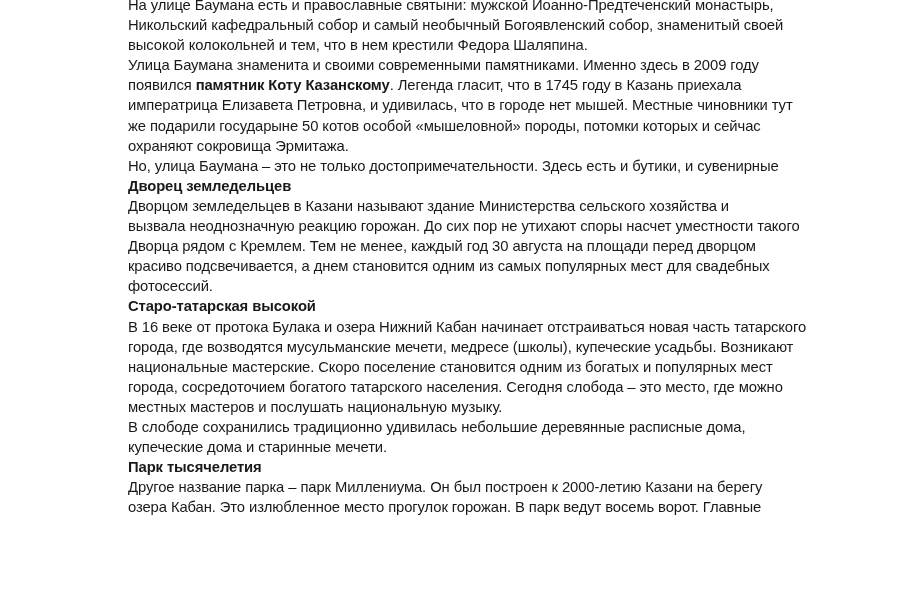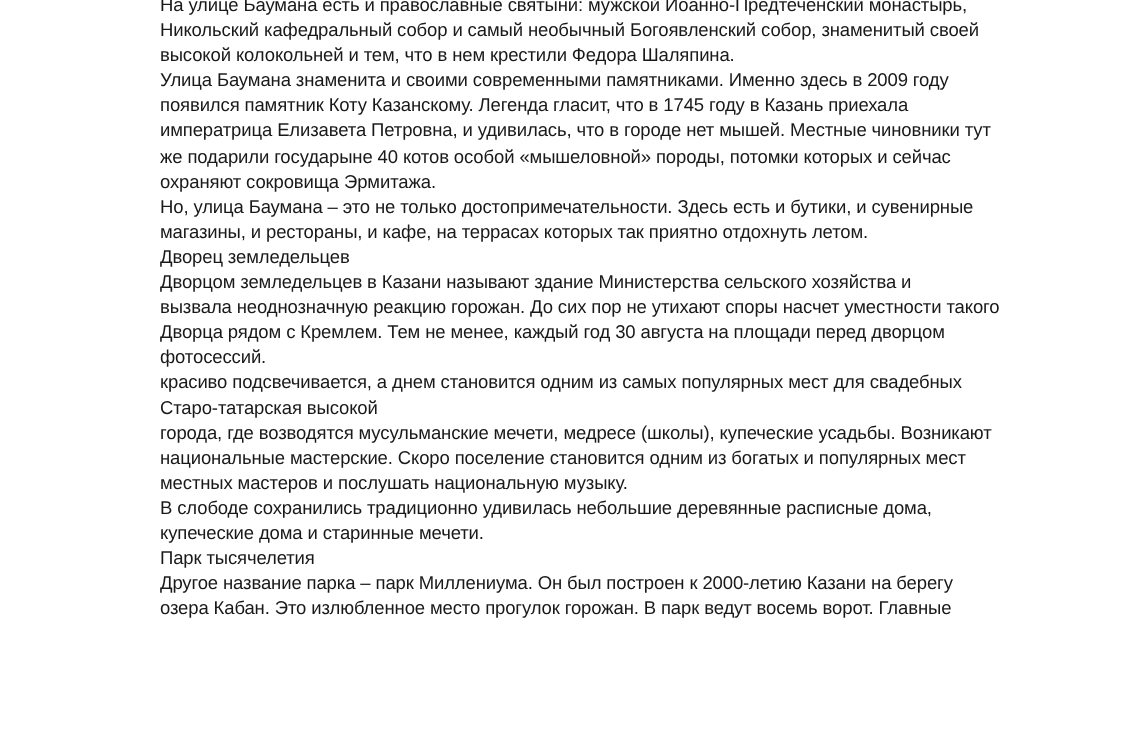--- a/index.html
+++ b/index.html
@@ -19,45 +19,46 @@
     font-size: 14.8px;
     line-height: 20.1px;
     letter-spacing: -0.1px;
     color: #191919;
   }
   .line {
     height: 20.1px;
     white-space: nowrap;
   }
   .heading, .b {
-    font-weight: normal;
+    font-weight: bold;
   }
 </style>
 </head>
 <body>
 
 <div class="doc" style="background: rgb(255, 255, 255); color: rgb(25, 25, 25);">
     <div class="line"><span>На улице Баумана есть и православные святыни: мужской Иоанно-Предтеченский монастырь,</span></div>
     <div class="line"><span>Никольский кафедральный собор и самый необычный Богоявленский собор, знаменитый своей</span></div>
     <div class="line"><span>высокой колокольней и тем, что в нем крестили Федора Шаляпина.</span></div>
     <div class="line"><span>Улица Баумана знаменита и своими современными памятниками. Именно здесь в 2009 году</span></div>
     <div class="line"><span>появился </span><span class="b">памятник Коту Казанскому</span><span>. Легенда гласит, что в 1745 году в Казань приехала</span></div>
     <div class="line"><span>императрица Елизавета Петровна, и удивилась, что в городе нет мышей. Местные чиновники тут</span></div>
-    <div class="line"><span>же подарили государыне 40 котов особой «мышеловной» породы, потомки которых и сейчас</span></div>
+    <div class="line"><span>же подарили государыне 50 котов особой «мышеловной» породы, потомки которых и сейчас</span></div>
     <div class="line"><span>охраняют сокровища Эрмитажа.</span></div>
     <div class="line"><span>Но, улица Баумана – это не только достопримечательности. Здесь есть и бутики, и сувенирные</span></div>
-    <div class="line"><span>магазины, и рестораны, и кафе, на террасах которых так приятно отдохнуть летом.</span></div>
     <div class="line heading"><span class="b">Дворец земледельцев</span></div>
     <div class="line"><span>Дворцом земледельцев в Казани называют здание Министерства сельского хозяйства и</span></div>
     <div class="line"><span>вызвала неоднозначную реакцию горожан. До сих пор не утихают споры насчет уместности такого</span></div>
     <div class="line"><span>Дворца рядом с Кремлем. Тем не менее, каждый год 30 августа на площади перед дворцом</span></div>
+    <div class="line"><span>красиво подсвечивается, а днем становится одним из самых популярных мест для свадебных</span></div>
     <div class="line"><span>фотосессий.</span></div>
-    <div class="line"><span>красиво подсвечивается, а днем становится одним из самых популярных мест для свадебных</span></div>
     <div class="line heading"><span class="b">Старо-татарская высокой</span></div>
+    <div class="line"><span>В 16 веке от протока Булака и озера Нижний Кабан начинает отстраиваться новая часть татарского</span></div>
     <div class="line"><span>города, где возводятся мусульманские мечети, медресе (школы), купеческие усадьбы. Возникают</span></div>
     <div class="line"><span>национальные мастерские. Скоро поселение становится одним из богатых и популярных мест</span></div>
+    <div class="line"><span>города, сосредоточием богатого татарского населения. Сегодня слобода – это место, где можно</span></div>
     <div class="line"><span>местных мастеров и послушать национальную музыку.</span></div>
     <div class="line"><span>В слободе сохранились традиционно удивилась небольшие деревянные расписные дома,</span></div>
     <div class="line"><span>купеческие дома и старинные мечети.</span></div>
     <div class="line heading"><span class="b">Парк тысячелетия</span></div>
     <div class="line"><span>Другое название парка – парк Миллениума. Он был построен к 2000-летию Казани на берегу</span></div>
     <div class="line"><span>озера Кабан. Это излюбленное место прогулок горожан. В парк ведут восемь ворот. Главные</span></div>
   </div>
 
 </body></html>

